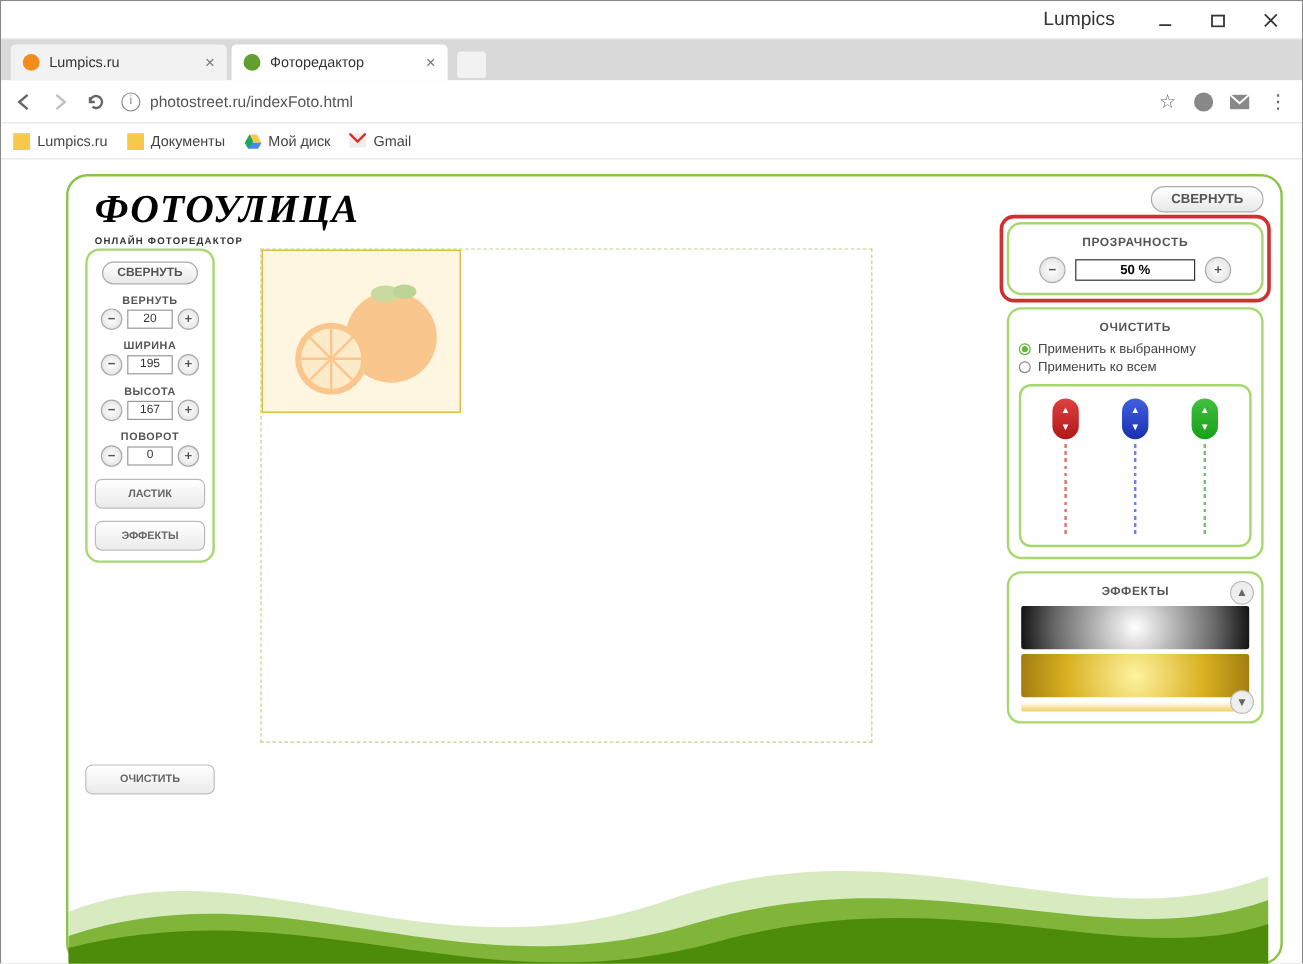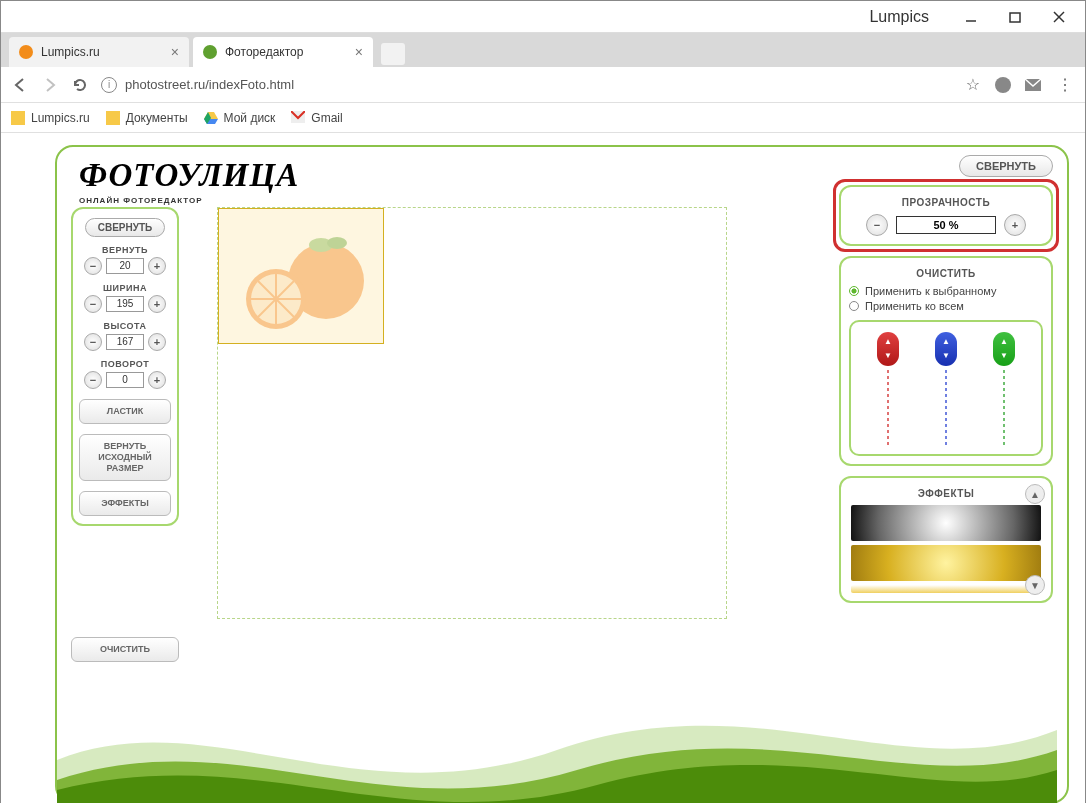--- a/index.html
+++ b/index.html
@@ -222,21 +222,20 @@
         <div class="pgroup">
           <div class="plabel">ПОВОРОТ</div>
           <div class="pctrl">
             <div class="circbtn">−</div>
             <div class="valbox">0</div>
             <div class="circbtn">+</div>
           </div>
         </div>
 
         <div class="bigbtn">ЛАСТИК</div>
-        <div class="bigbtn">ВЕРНУТЬ ИСХОДНЫЙ РАЗМЕР</div>
         <div class="bigbtn">ЭФФЕКТЫ</div>
       </div>
 
       <div class="clearbtn">
         <div class="bigbtn" style="margin-top:0">ОЧИСТИТЬ</div>
       </div>
 
       <div class="canvas">
         <div class="imgobj">
           <svg width="140" height="110" style="opacity:0.55">

